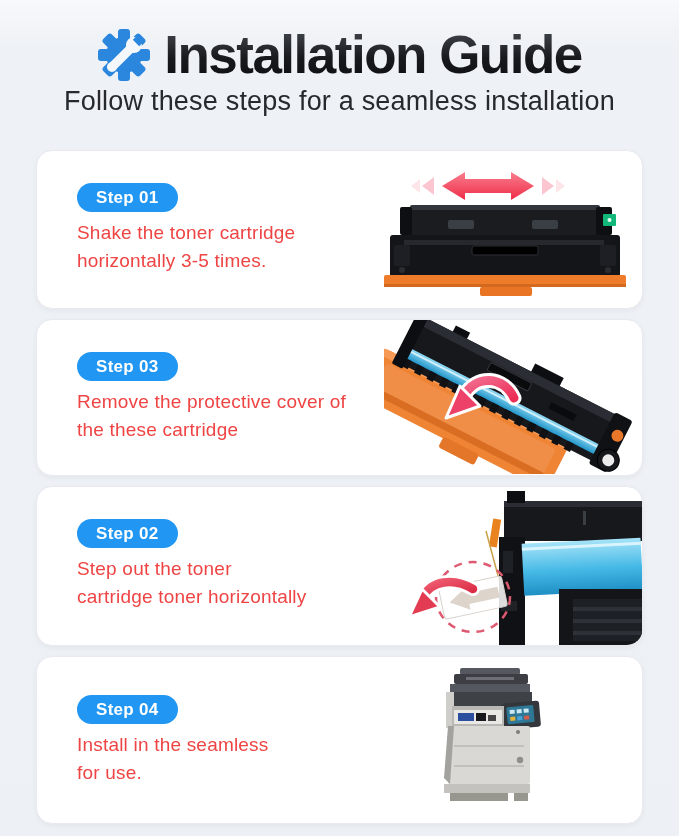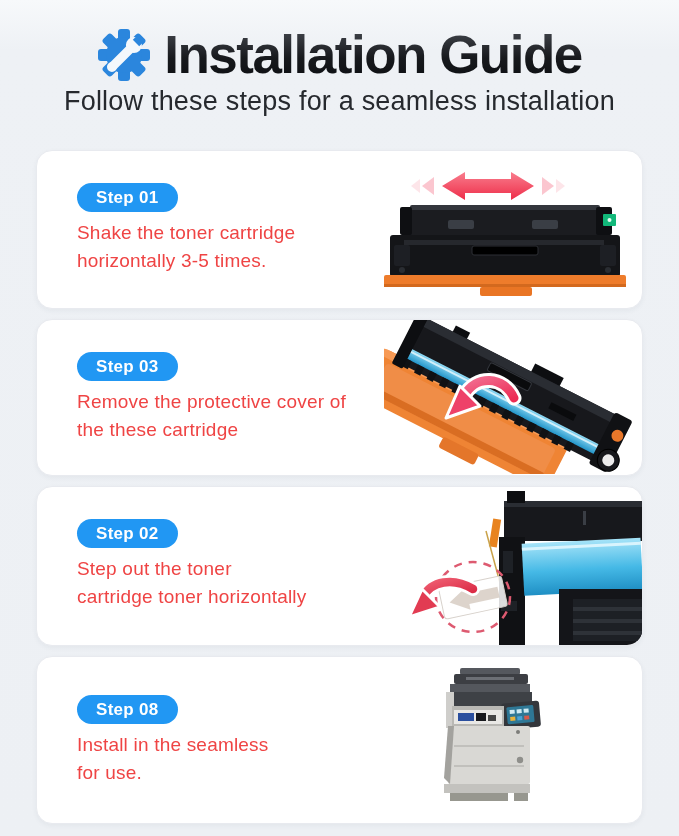--- a/index.html
+++ b/index.html
@@ -244,21 +244,21 @@
         <g>
           <path d="M86,98 C66,86 44,90 36,106" fill="none" stroke="#ffffff" stroke-width="14" stroke-linecap="round"></path>
           <path d="M86,98 C66,86 44,90 36,106" fill="none" stroke="url(#rd3)" stroke-width="8.5" stroke-linecap="round"></path>
           <polygon points="22,126 35,98 53,116" fill="#e23b52" stroke="#ffffff" stroke-width="3" stroke-linejoin="round"></polygon>
         </g>
       </svg>
     </section>
 
     <section class="card card4">
       <div class="card-text">
-        <span class="badge">Step 08</span>
+        <span class="badge">Step 04</span>
         <p class="desc">
           <span>Install in the seamless</span>
           <span>for use.</span>
         </p>
       </div>
       <svg class="illu illu4" width="118" height="140" viewBox="0 0 118 140">
         <g>
 
           <rect x="24" y="3" width="60" height="7" rx="2" fill="#55585e"></rect>
           <rect x="18" y="9" width="74" height="10" rx="2" fill="#3c3e43"></rect>

